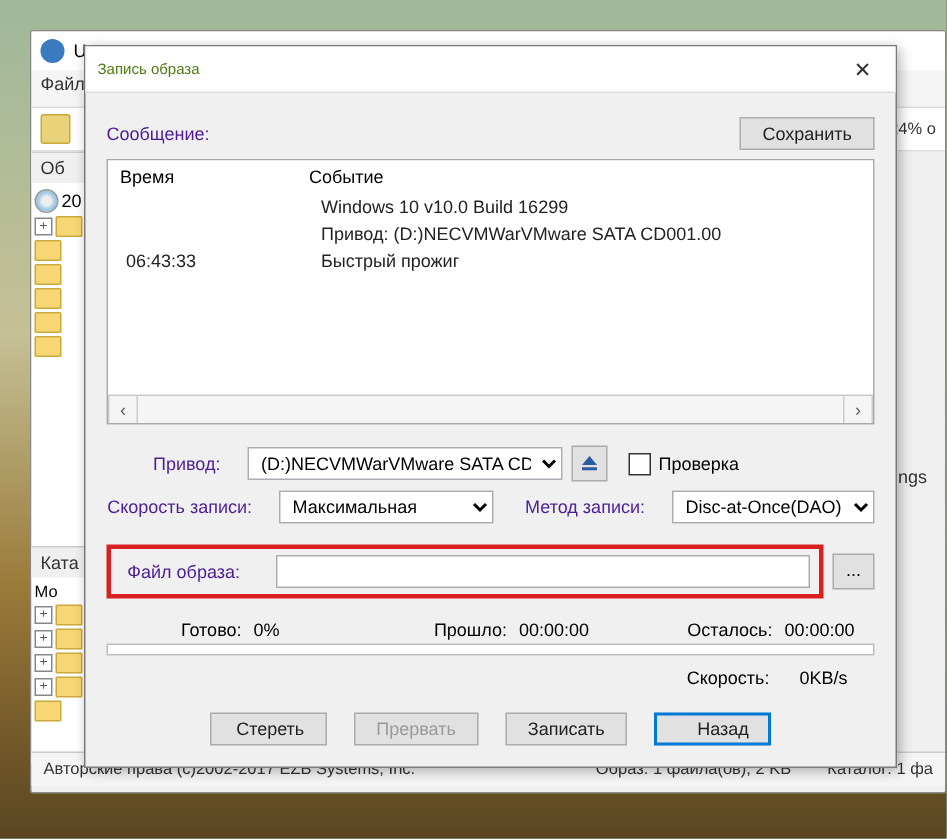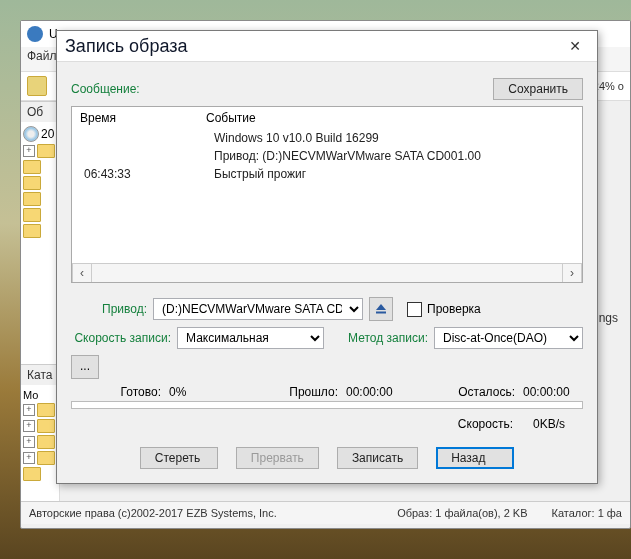--- a/index.html
+++ b/index.html
@@ -19,37 +19,37 @@
   .tree .exp{width:10px;height:10px;border:1px solid #888;color:#555;font-size:9px;line-height:9px;text-align:center}
   .tree .fld{width:16px;height:12px;background:#f7d774;border:1px solid #caa93a;border-radius:1px}
   .tree .cd{width:14px;height:14px;border-radius:50%;background:radial-gradient(circle,#eee 30%,#9ac7e6 60%,#ddd 100%);border:1px solid #999}
   .bgwin .panelhead{background:#f0f0f0;border-top:1px solid #ccc;padding:3px 6px;color:#333}
   .bgwin .status{position:absolute;left:0;right:0;bottom:4px;height:22px;background:#f5f5f5;border-top:1px solid #ccc;display:flex;align-items:center;gap:24px;padding:0 8px;color:#333;font-size:11px}
   .bgwin .status .seg{white-space:nowrap}
   .bgwin .status .sp{flex:1}
   
   .dlg{position:absolute;left:56px;top:30px;width:540px;background:#f0f0f0;border:1px solid #7a7a7a;box-shadow:2px 2px 8px rgba(0,0,0,.3)}
   .dlg .dlg-title{height:30px;background:#fff;display:flex;align-items:center;padding:0 8px;border-bottom:1px solid #ddd}
-  .dlg .dlg-title .t{flex:1;font-size:18px;color:#0f172a}
+  .dlg .dlg-title .t{flex:1;font-size:10px;color:#4d7c0f}
   .dlg .close{width:28px;height:22px;display:flex;align-items:center;justify-content:center;font-size:14px;color:#333}
   .dlg .body{padding:10px 14px 14px}
   .row{display:flex;align-items:center;margin:6px 0}
-  .lbl{text-align:right;padding-right:6px;color:#15803d}
+  .lbl{text-align:right;padding-right:18px;color:#4c1d95}
   .logbox{border:1px solid #aaa;background:#fff;margin-top:4px}
   .loghead{display:flex;background:#fff}
   .loghead .c1{width:110px;padding:4px 8px}
   .loghead .c2{flex:1;padding:4px 8px}
   .logbody{min-height:130px;padding:0 0 4px}
   .logrow{display:flex}
   .logrow .c1{width:110px;padding:2px 12px;color:#222}
   .logrow .c2{flex:1;padding:2px 8px;color:#222}
   .hscroll{height:18px;border-top:1px solid #ccc;background:#f5f5f5;display:flex;align-items:center}
   .hscroll .arr{width:18px;height:18px;display:flex;align-items:center;justify-content:center;color:#555;border-left:1px solid #ccc;border-right:1px solid #ccc}
   .hscroll .track{flex:1}
-  .btn{background:#e1e1e1;border:1px solid #adadad;padding:3px 14px;min-width:78px;text-align:left;color:#222;font:inherit}
+  .btn{background:#e1e1e1;border:1px solid #adadad;padding:3px 14px;min-width:78px;text-align:right;color:#222;font:inherit}
   .btn.primary{border:2px solid #0078d7;padding:2px 13px}
   select,input[type=text]{border:1px solid #abadb3;background:#fff;font:inherit;padding:2px 4px;height:22px;box-sizing:border-box}
   .eject{width:22px;height:22px;border:1px solid #adadad;background:#e1e1e1;display:flex;align-items:center;justify-content:center}
   .eject svg{width:12px;height:12px}
   .chk{display:flex;align-items:center;gap:5px}
   .chk .box{width:13px;height:13px;border:1px solid #333;background:#fff}
   .redframe{border:3px solid #d92020;padding:4px 6px;display:flex;align-items:center;gap:6px;margin:8px 0}
   .browse{width:26px;height:22px;border:1px solid #adadad;background:#e1e1e1;text-align:center;line-height:20px}
   .progress{display:flex;flex-wrap:wrap;margin:6px 0 2px;align-items:center}
   .progress .plabel{width:90px;text-align:right;padding-right:8px}
@@ -191,20 +191,24 @@
 
     <div class="row">
       <span class="lbl" style="width:100px">Скорость записи:</span>
       <select style="width:147px"><option>Максимальная</option></select>
       <span style="width:18px"></span>
       <span class="lbl" style="width:86px">Метод записи:</span>
       <select style="flex:1"><option>Disc-at-Once(DAO)</option></select>
     </div>
 
     <div style="display:flex;align-items:center;gap:6px">
+      <div class="redframe" style="flex:1">
+        <span class="lbl" style="width:80px">Файл образа:</span>
+        <input type="text" style="flex: 1 1 0%;" value="">
+      </div>
       <span class="browse">...</span>
     </div>
 
     <div class="progress">
       <span class="plabel">Готово:</span>
       <span class="pval">0%</span>
       <span style="flex:1"></span>
       <span class="plabel">Прошло:</span>
       <span class="pval">00:00:00</span>
       <span style="flex:1"></span>

